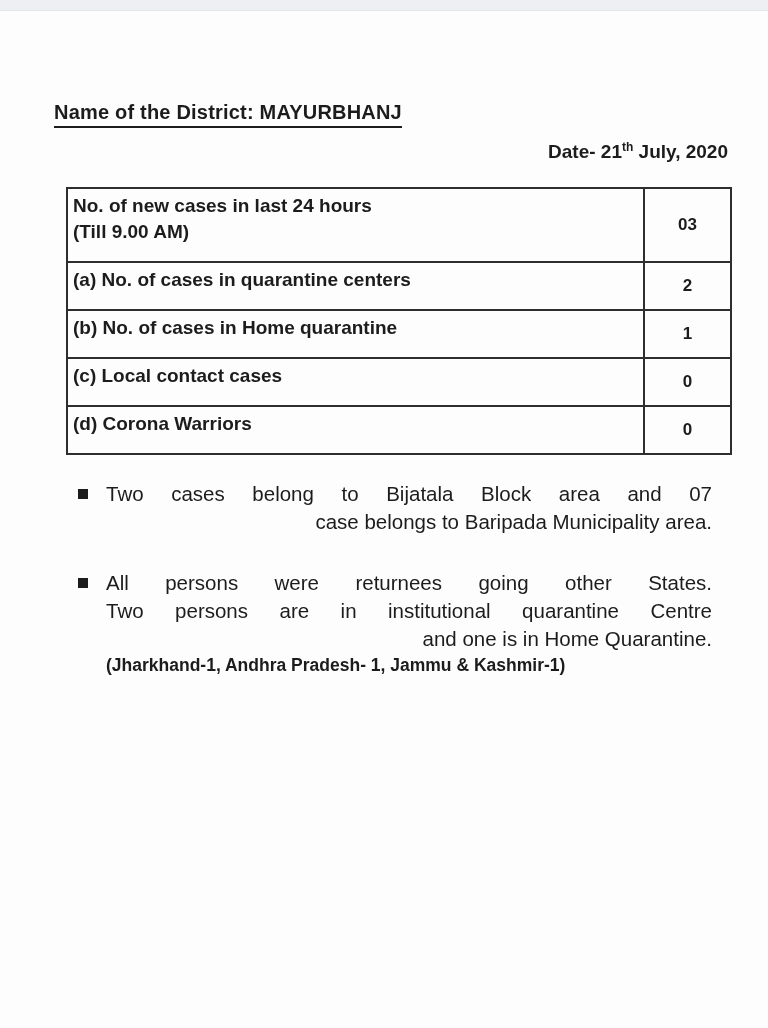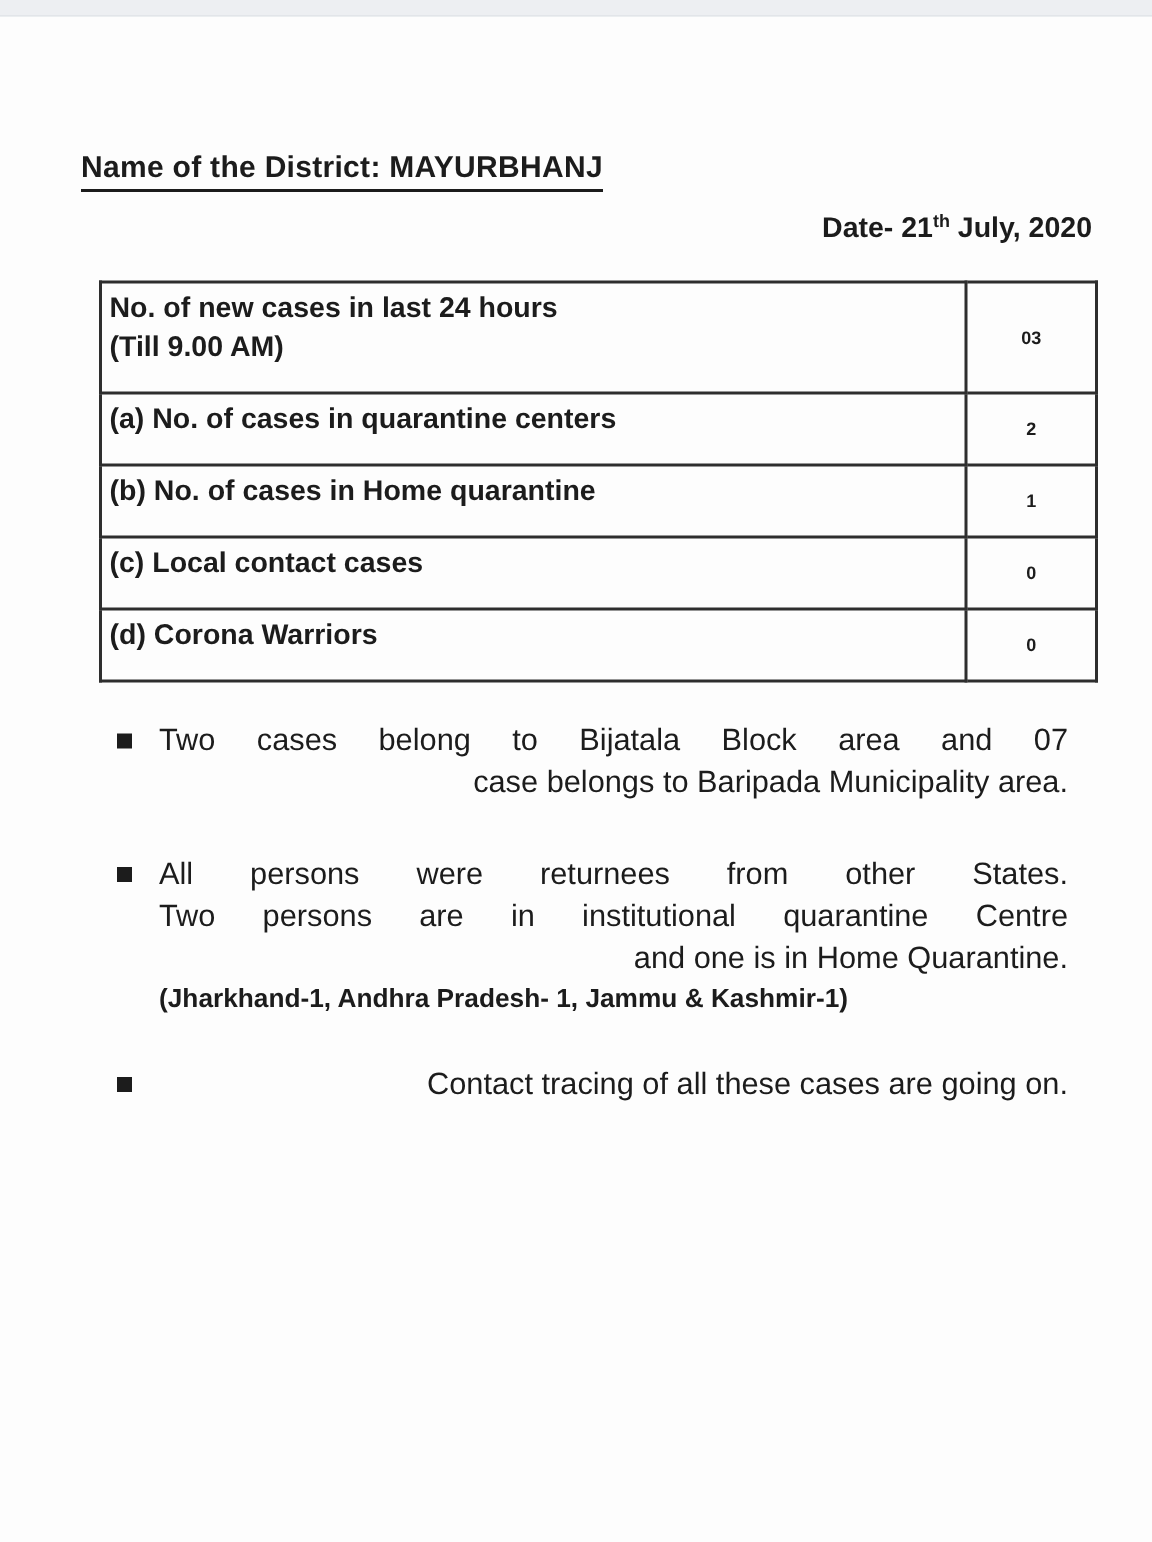--- a/index.html
+++ b/index.html
@@ -60,21 +60,21 @@
     width: 562px;
     padding: 4px 8px 16px 5px;
     font-weight: bold;
     font-size: 19px;
     line-height: 26px;
   }
   .cases-table td.val {
     width: 83px;
     text-align: center;
     font-weight: bold;
-    font-size: 12px;
+    font-size: 17px;
   }
   .row-tall { height: 56px; }
   .row-std  { height: 36px; }
   .bullets {
     position: absolute;
     left: 78px; top: 480px;
     width: 634px;
   }
   .bullet-item {
     display: flex;
@@ -149,29 +149,23 @@
       <span class="bullet-sq"></span>
       <div class="bullet-body">
         <div class="jline">Two cases belong to Bijatala Block area and 07</div>
         <div class="lline">case belongs to Baripada Municipality area.</div>
       </div>
     </div>
 
     <div class="bullet-item">
       <span class="bullet-sq"></span>
       <div class="bullet-body">
-        <div class="jline">All persons were returnees from other States.</div>
+        <div class="jline">All persons were returnees going other States.</div>
         <div class="jline">Two persons are in institutional quarantine Centre</div>
         <div class="lline">and one is in Home Quarantine.</div>
         <div class="bullet-note">(Jharkhand-1, Andhra Pradesh- 1, Jammu &amp; Kashmir-1)</div>
       </div>
     </div>
 
-    <div class="bullet-item last">
-      <span class="bullet-sq"></span>
-      <div class="bullet-body">
-        <div class="lline">Contact tracing of all these cases are going on.</div>
-      </div>
-    </div>
 
   </div>
 
 </div>
 
 </body></html>

